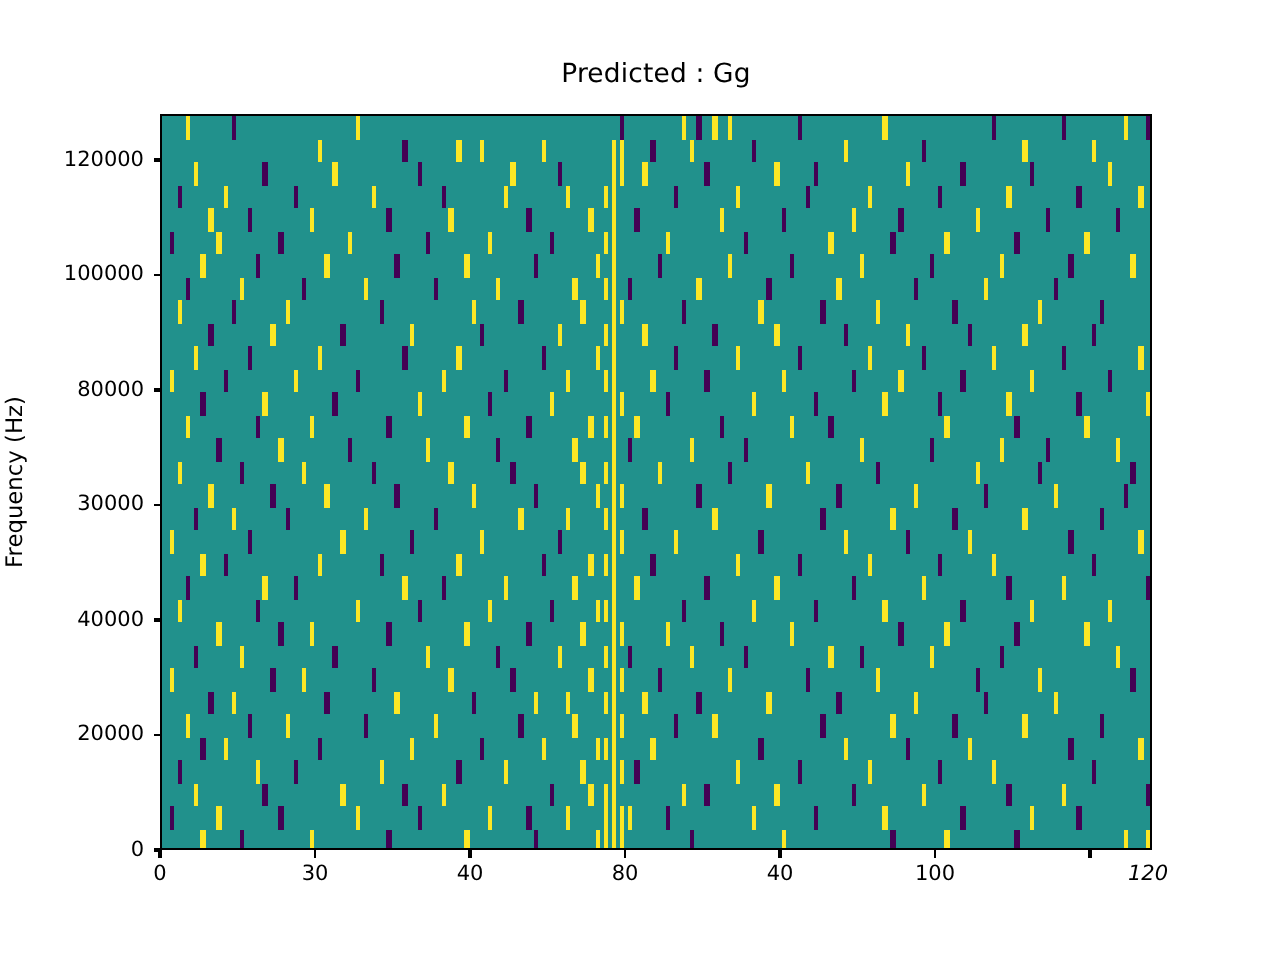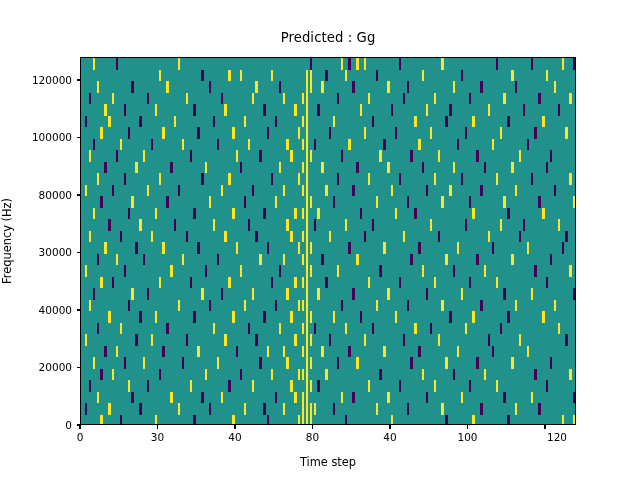--- a/index.html
+++ b/index.html
@@ -598,19 +598,18 @@
       <div class="xtick-label" style="left:157.50px;">30</div>
       <div class="xtick-mark" style="left:234.45px;"></div>
       <div class="xtick-label" style="left:235.00px;">40</div>
       <div class="xtick-mark" style="left:311.95px;"></div>
       <div class="xtick-label" style="left:312.50px;">80</div>
       <div class="xtick-mark" style="left:389.45px;"></div>
       <div class="xtick-label" style="left:390.00px;">40</div>
       <div class="xtick-mark" style="left:466.95px;"></div>
       <div class="xtick-label" style="left:467.50px;">100</div>
       <div class="xtick-mark" style="left:544.45px;"></div>
-      <div class="xtick-label" style="left:557px;">120</div>
+      <div class="xtick-label" style="left:574px;font-style:italic;">120</div>
     </div>
 
-  <div id="xlabel">Time step</div>
   <div id="ylabel">Frequency (Hz)</div>
 
 </div>
 
 </body></html>

